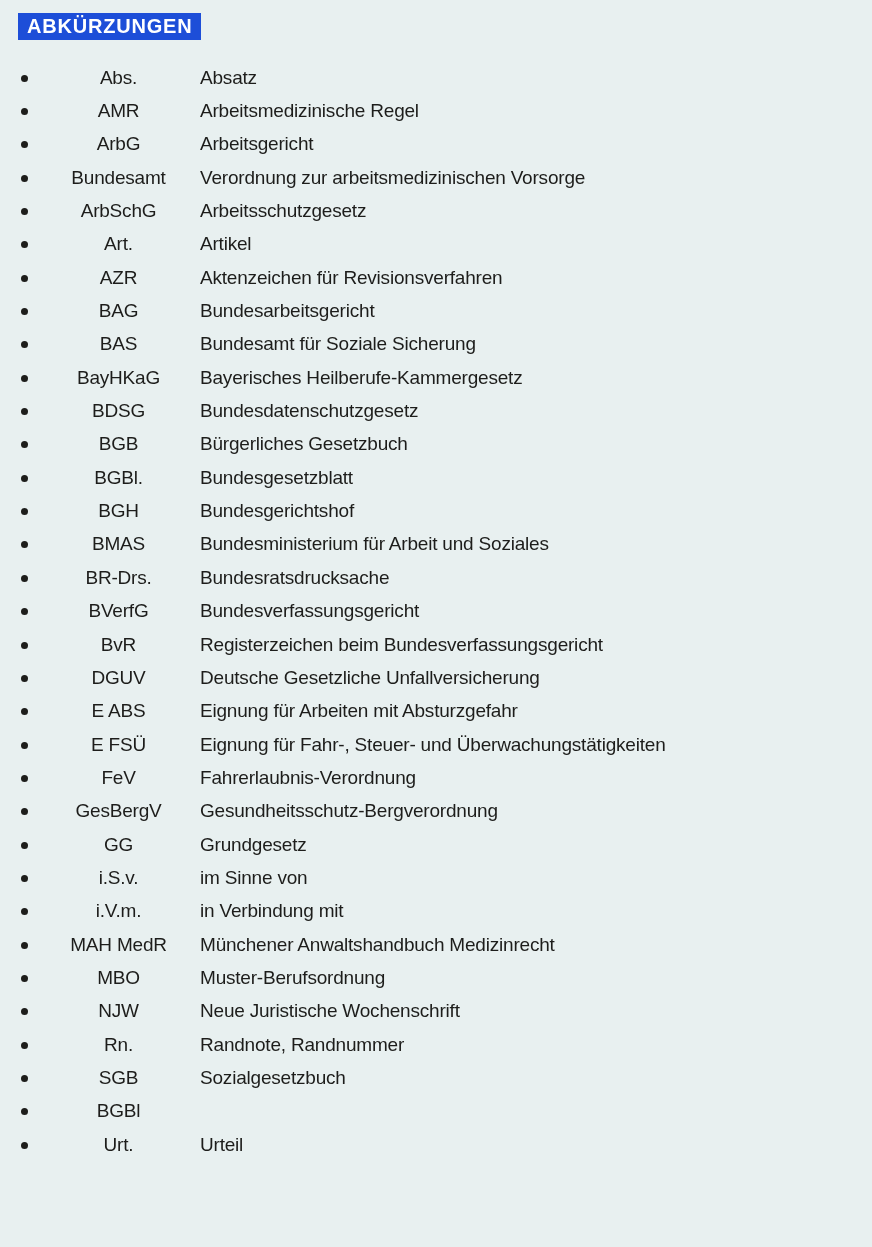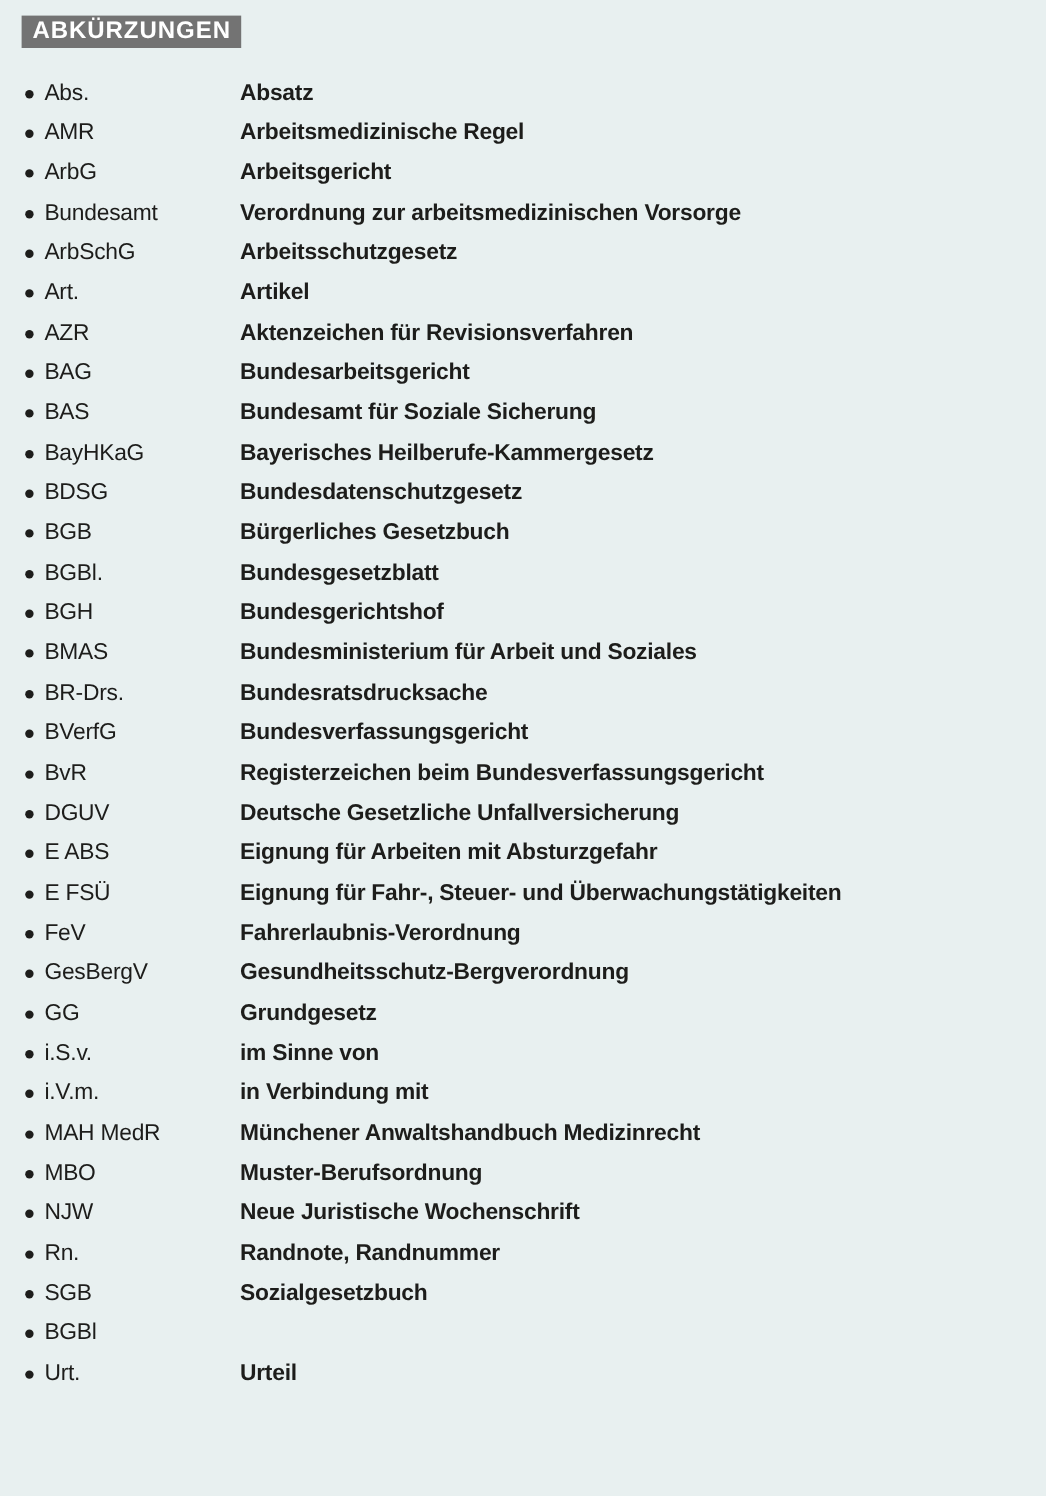--- a/index.html
+++ b/index.html
@@ -44,32 +44,32 @@
     height: 7px;
     border-radius: 50%;
     background: #1d1d1b;
     flex: 0 0 7px;
     margin-right: 9px;
     margin-top: 1px;
   }
   .abbr {
     flex: 0 0 163px;
     white-space: nowrap;
+    text-align: center;
   }
   .def {
     flex: 1 1 auto;
     white-space: nowrap;
-    font-weight: bold;
   }
 </style>
 </head>
 <body>
 
 <div class="page" style="background: rgb(232, 240, 240);">
-  <div class="badge" style="background: #737373; color: rgb(255, 255, 255);">
+  <div class="badge" style="background: #1d4ed8; color: rgb(255, 255, 255);">
     <span>ABKÜRZUNGEN</span>
   </div>
 
   <div class="list">
   <div class="row">
     <span class="bullet"></span>
     <span class="abbr">Abs.</span>
     <span class="def">Absatz</span>
   </div>
 

